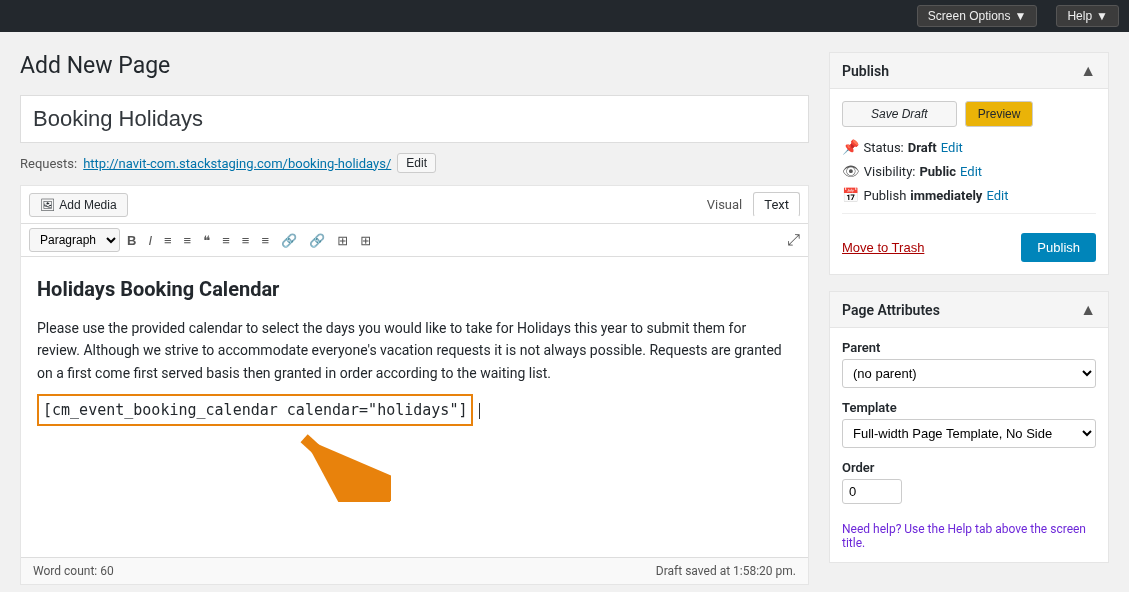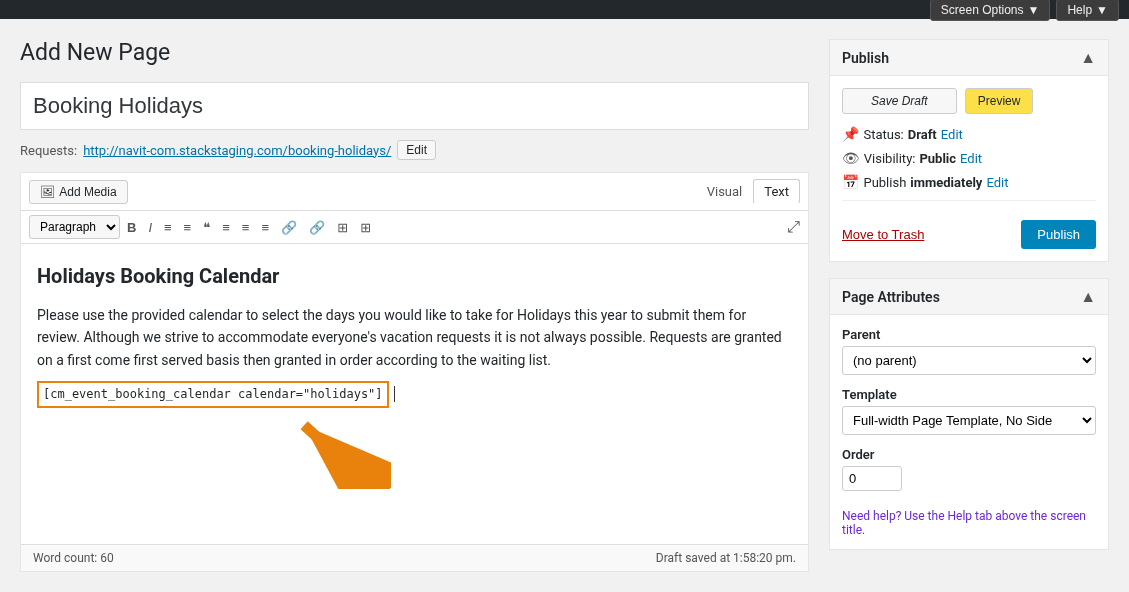--- a/index.html
+++ b/index.html
@@ -4,26 +4,26 @@
   <style>
     * { box-sizing: border-box; margin: 0; padding: 0; }
     body {
       font-family: -apple-system, BlinkMacSystemFont, "Segoe UI", Roboto, sans-serif;
       font-size: 13px;
       background: #f1f1f1;
       color: #23282d;
     }
     .top-bar {
       background: #23282d;
-      height: 19px;
+      height: 32px;
       display: flex;
       align-items: center;
       justify-content: flex-end;
       padding: 0 10px;
-      gap: 6px;
+      gap: 19px;
     }
     .top-bar-btn {
       background: #3c3c3c;
       color: #eee;
       border: 1px solid #555;
       border-radius: 3px;
       padding: 3px 10px;
       font-size: 12px;
       cursor: pointer;
       display: flex;
@@ -167,21 +167,21 @@
     }
     .editor-content p {
       margin-bottom: 10px;
     }
     .shortcode-block {
       display: inline-block;
       border: 2px solid #e8820c;
       background: #fff;
       padding: 2px 4px;
       font-family: monospace;
-      font-size: 12px;
+      font-size: 15px;
       color: #23282d;
       cursor: text;
     }
     .cursor-indicator {
       display: inline-block;
       width: 1px;
       height: 16px;
       background: #333;
       vertical-align: middle;
       margin-left: 2px;
@@ -240,21 +240,21 @@
       background: #f7f7f7;
       border: 1px solid #ccc;
       border-radius: 3px;
       padding: 5px 28px;
       font-size: 12px;
       cursor: pointer;
       color: #23282d;
       font-style: italic;
     }
     .btn-preview {
-      background: #fde047;
+      background: #eab308;
       border: 1px solid #ccc;
       border-radius: 3px;
       padding: 5px 12px;
       font-size: 12px;
       cursor: pointer;
       color: #23282d;
     }
     .publish-meta {
       margin-bottom: 8px;
       font-size: 13px;

